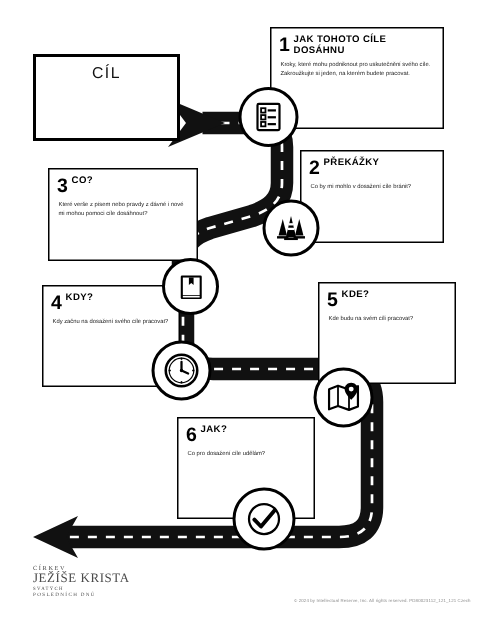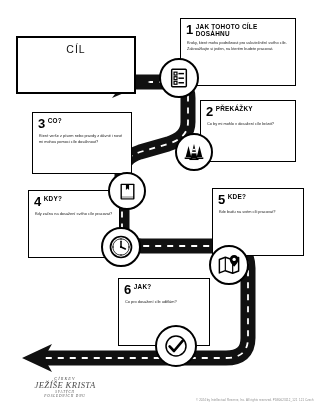--- a/index.html
+++ b/index.html
@@ -27,21 +27,21 @@
     position:absolute;background:#fff;border:1.6px solid #000;
     box-sizing:border-box;z-index:2;
   }
   .card .hd{display:flex;align-items:flex-start;gap:3px;padding:4px 5px 0 5px;}
   .num{font-size:13px;font-weight:bold;line-height:1;letter-spacing:-.5px;}
   .ttl{font-size:6.4px;font-weight:600;line-height:1.08;letter-spacing:.25px;
        padding-top:1px;text-transform:uppercase;}
   .body{font-size:3.9px;line-height:1.55;padding:2.5px 6px 0 6px;color:#1a1a1a;}
 
   
-  .goal{position:absolute;left:16px;top:36px;width:120px;height:58px;
+  .goal{position:absolute;left:22px;top:36px;width:98px;height:58px;
         border:2px solid #000;background:#fff;box-sizing:border-box;z-index:2;}
   .goal .glabel{text-align:center;font-size:10.5px;letter-spacing:1px;
         padding-top:5px;color:#111;}
 
   
   #c1{left:180px;top:18px;width:116px;height:68px;}
   #c2{left:200px;top:100px;width:96px;height:62px;}
   #c3{left:32px;top:112px;width:100px;height:62px;}
   #c4{logic:0;left:28px;top:190px;width:92px;height:68px;}
   #c5{left:212px;top:188px;width:92px;height:68px;}
@@ -49,22 +49,22 @@
 
   
   .badge{
     position:absolute;border-radius:50%;background:#fff;border:2.2px solid #000;
     display:flex;align-items:center;justify-content:center;z-index:3;
     box-sizing:border-box;
   }
   .badge svg{display:block;}
 
   
-  .logo{position:absolute;left:22px;top:376px;width:86px;text-align:center;
-        color:#4a4a4a;z-index:4;font-style:italic;}
+  .logo{position:absolute;left:22px;top:376px;width:86px;text-align:left;
+        color:#4a4a4a;z-index:4;}
   .logo .l1{font-size:4.2px;letter-spacing:1.1px;font-family:"Liberation Serif",serif;}
   .logo .l2{font-size:8.6px;letter-spacing:.4px;font-family:"Liberation Serif",serif;
             line-height:1.05;}
   .logo .l3{font-size:3.2px;letter-spacing:.9px;font-family:"Liberation Serif",serif;}
   .logo .l4{font-size:3.4px;letter-spacing:.9px;font-family:"Liberation Serif",serif;}
   .copy{position:absolute;left:196px;top:398px;font-size:2.9px;color:#8c8c8c;
         letter-spacing:.1px;z-index:4;}
 </style>
 </head>
 <body>

